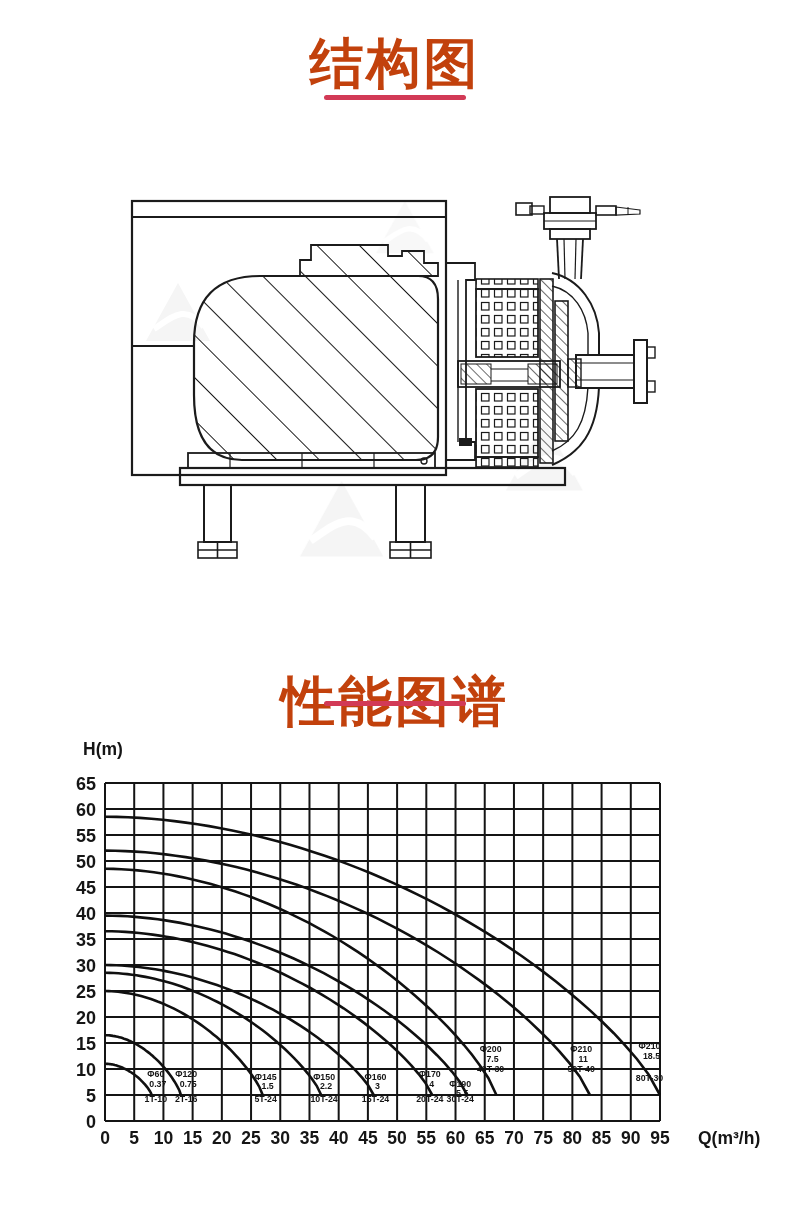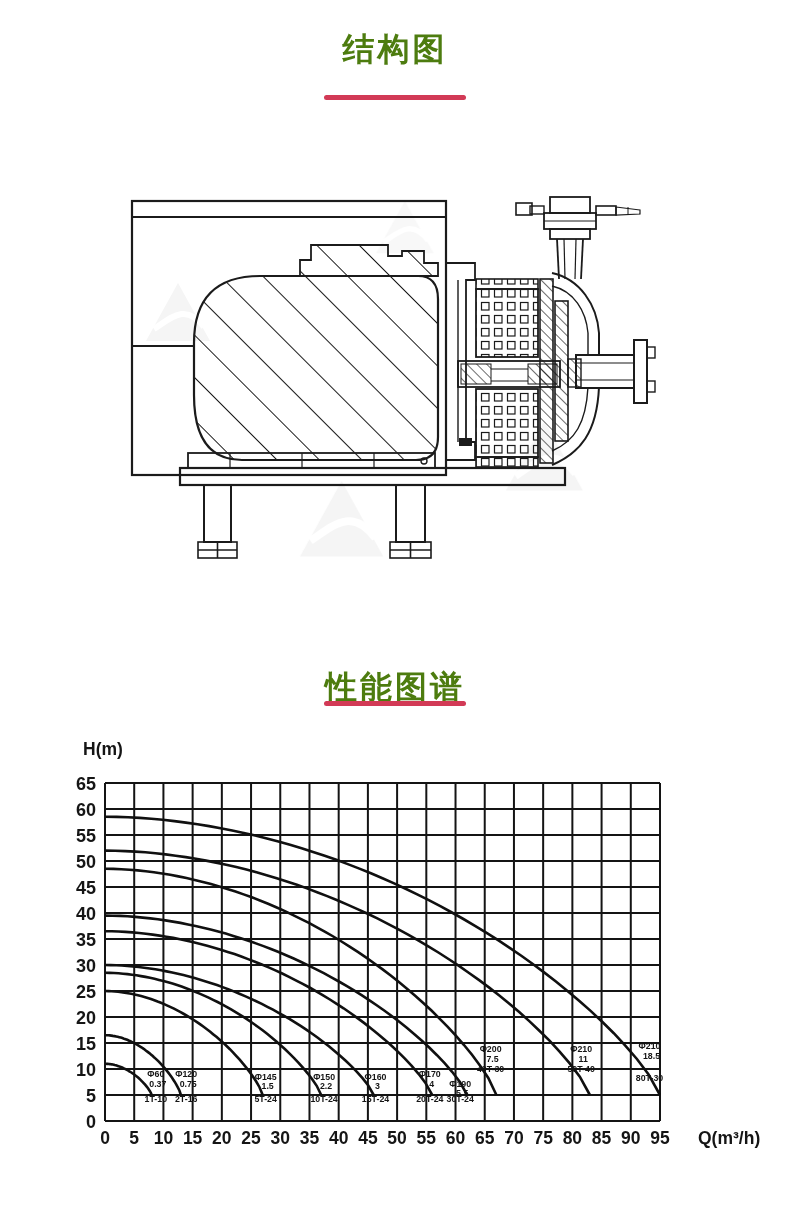--- a/index.html
+++ b/index.html
@@ -2,21 +2,21 @@
 <html><head>
 <meta charset="utf-8">
 <style>
   html,body{margin:0;padding:0;}
   body{
     width:790px;height:1213px;position:relative;background:#ffffff;
     font-family:"Liberation Sans",sans-serif;color:#191919;overflow:hidden;
   }
   .sec-title{
     position:absolute;left:0;width:790px;text-align:center;
-    font-size:32px;font-weight:700;letter-spacing:3px;color:#4d7c0f;margin:0;
+    font-size:54px;font-weight:700;letter-spacing:3px;color:#c2410c;margin:0;
   }
   #title-structure{top:28px;}
   #title-performance{top:666px;}
   .accent-bar{
     position:absolute;left:50%;transform:translateX(-50%);
     width:142px;height:5px;border-radius:3px;background:#d23a56;
   }
   #bar-structure{top:95px;}
   #bar-performance{top:701px;}
   #pump-svg{position:absolute;left:128px;top:183px;}

